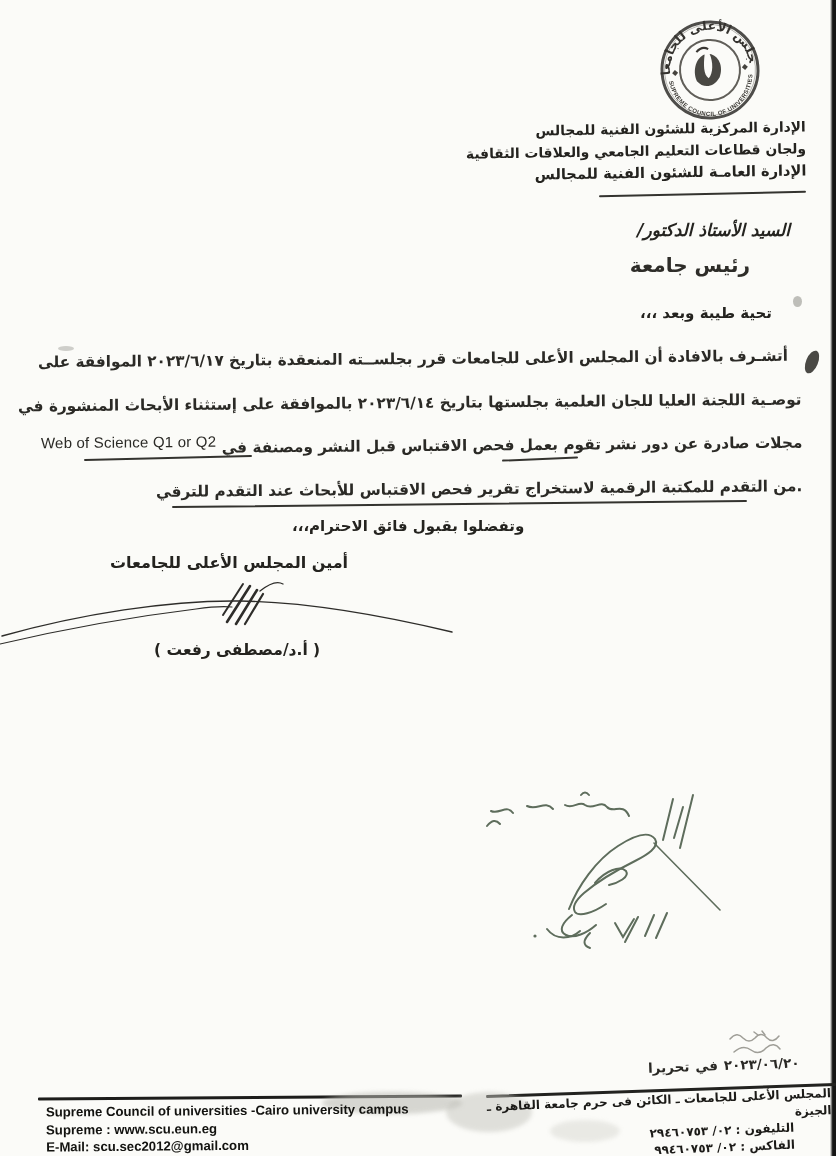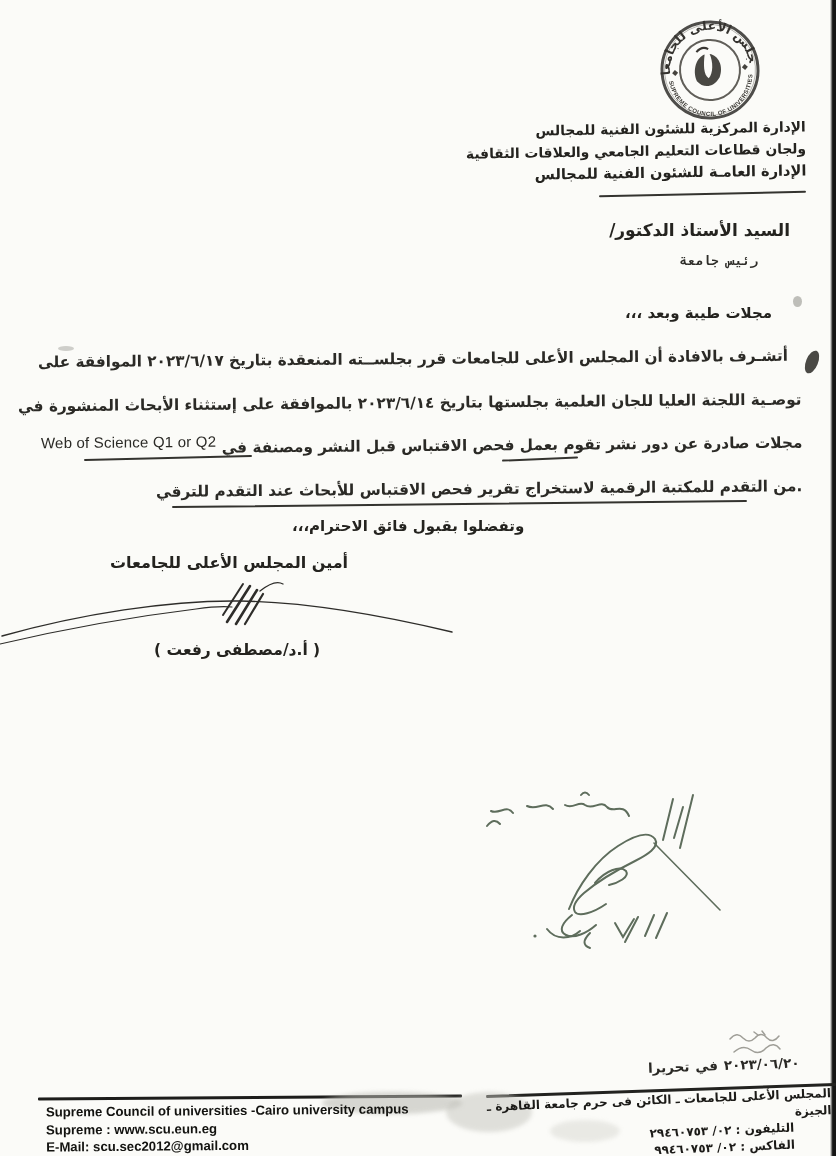--- a/index.html
+++ b/index.html
@@ -54,23 +54,23 @@
     </g>
   </svg>
 
   <div class="abs ar letterhead">
     <div class="b">الإدارة المركزية للشئون الفنية للمجالس</div>
     <div class="b">ولجان قطاعات التعليم الجامعي والعلاقات الثقافية</div>
     <div class="b l3">الإدارة العامـة للشئون الفنية للمجالس</div>
   </div>
   <div class="uline" style="left:599px;top:193px;width:207px;transform:rotate(-1.2deg);"></div>
 
-  <div class="abs ar b" style="right:46px;top:220px;font-size:17px;">السيد الأستاذ الدكتور/</div>
-  <div class="abs ar b" style="right:78px;top:253px;font-size:13px;color:#2e2d29;font-family:Liberation Mono, monospace;">رئيس جامعة</div>
-  <div class="abs ar b" style="right:64px;top:304px;font-size:15px;">مجلات طيبة وبعد ،،،</div>
+  <div class="abs ar b" style="right:46px;top:220px;font-size:17px;font-style:italic;">السيد الأستاذ الدكتور/</div>
+  <div class="abs ar b" style="right:86px;top:253px;font-size:20px;color:#2e2d29;">رئيس جامعة</div>
+  <div class="abs ar b" style="right:64px;top:304px;font-size:15px;">تحية طيبة وبعد ،،،</div>
 
   <div class="bline" style="top:350px;right:48px;">أتشـرف بالافادة أن المجلس الأعلى للجامعات قرر بجلســته المنعقدة بتاريخ ٢٠٢٣/٦/١٧ الموافقة على</div>
   <div class="bline" style="top:394px;">توصـية اللجنة العليا للجان العلمية بجلستها بتاريخ ٢٠٢٣/٦/١٤ بالموافقة على إستثناء الأبحاث المنشورة في</div>
   <div class="bline" style="top:437px;">
     <span>مجلات صادرة عن دور نشر تقوم بعمل فحص الاقتباس قبل النشر ومصنفة في</span>
     <span class="en-inline">Web of Science Q1 or Q2</span>
   </div>
   <div class="bline" style="top:480px;">.من التقدم للمكتبة الرقمية لاستخراج تقرير فحص الاقتباس للأبحاث عند التقدم للترقي</div>
 
   <div class="uline" style="left:84px;top:457px;width:168px;height:1.8px;transform:rotate(-1.4deg);"></div>

